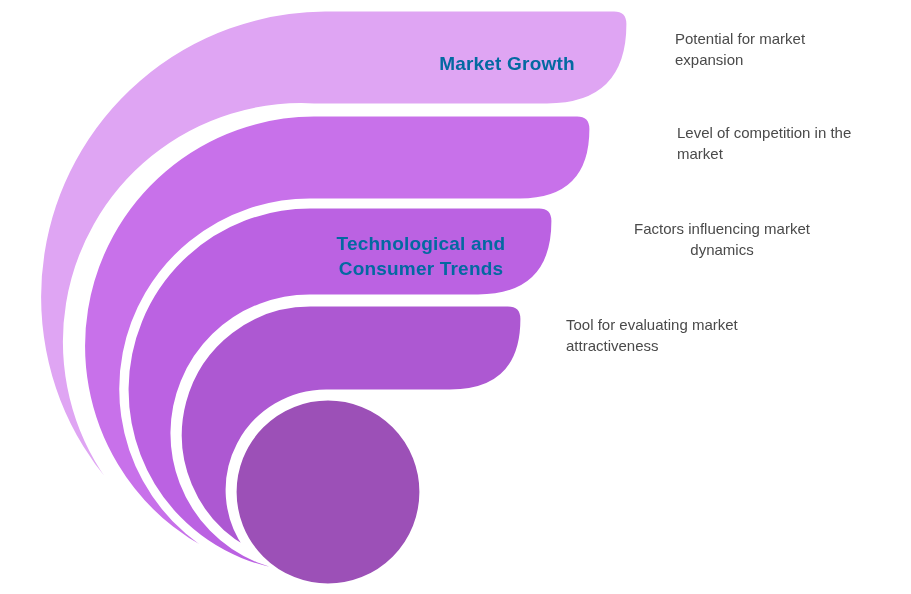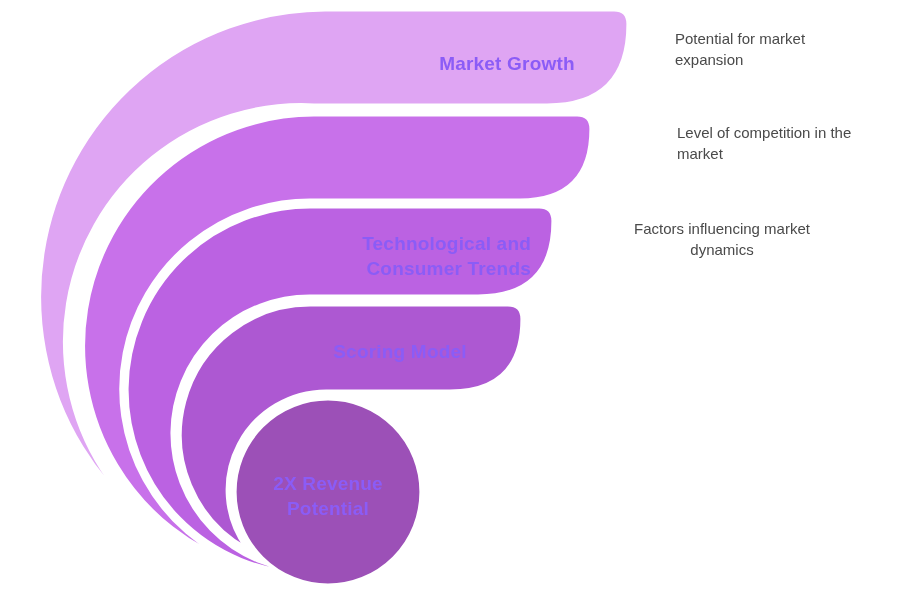--- a/index.html
+++ b/index.html
@@ -20,41 +20,41 @@
     left: 0;
     top: 0;
   }
   .diagram-svg path, .diagram-svg circle {
     stroke: #ffffff;
     stroke-width: 3.2;
     stroke-linejoin: round;
   }
   .band-label {
     position: absolute;
-    color: #8b5cf6;
+    color: #0369a1;
     font-weight: bold;
     font-size: 19px;
     line-height: 25px;
     text-align: center;
     letter-spacing: 0.2px;
     white-space: pre-line;
     width: 220px;
   }
   .band-desc {
     position: absolute;
     color: #4a4a4a;
     font-size: 15px;
     line-height: 21px;
     white-space: pre-line;
     width: 240px;
     text-align: left;
   }
   .lbl-1 { left: 397px; top: 51px;  }
   .lbl-2 { left: 333px; top: 146px; }
-  .lbl-3 { left: 311px; top: 231px; text-align: right; }
+  .lbl-3 { left: 311px; top: 231px; }
   .lbl-4 { left: 290px; top: 339px; }
   .lbl-5 { left: 218px; top: 471px; }
   .desc-1 { left: 675px; top: 28px;  }
   .desc-2 { left: 637px; top: 122px; margin-left: 40px; }
   .desc-3 { left: 602px; top: 218px; text-align: center; }
   .desc-4 { left: 566px; top: 314px; }
 </style>
 </head>
 <body>
 
@@ -77,24 +77,23 @@
     <path d="M 311 305 L 508 305 Q 522 305 522 319 Q 522 391 450 391 L 328 391
              A 99 99 0 0 0 246 548
              A 130 130 0 0 1 311 305 Z" fill="#ad58d2"></path>
 
     <circle cx="328" cy="492" r="93" fill="#9c50b7"></circle>
   </svg>
 
   <div class="band-label lbl-1">Market Growth</div>
   <div class="band-label lbl-3">Technological and
 Consumer Trends</div>
-  <div class="band-label lbl-4">Scoring Model</div>
-  <div class="band-label lbl-5">2X Revenue
-Potential</div>
 
   <div class="band-desc desc-1">Potential for market
 expansion</div>
   <div class="band-desc desc-2">Level of competition in the
 market</div>
   <div class="band-desc desc-3">Factors influencing market
 dynamics</div>
+  <div class="band-desc desc-4">Tool for evaluating market
+attractiveness</div>
 
 </div>
 
 </body></html>

